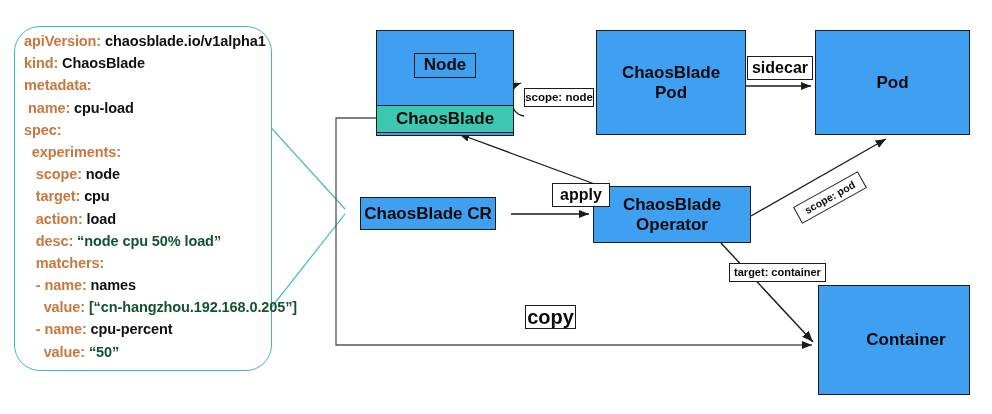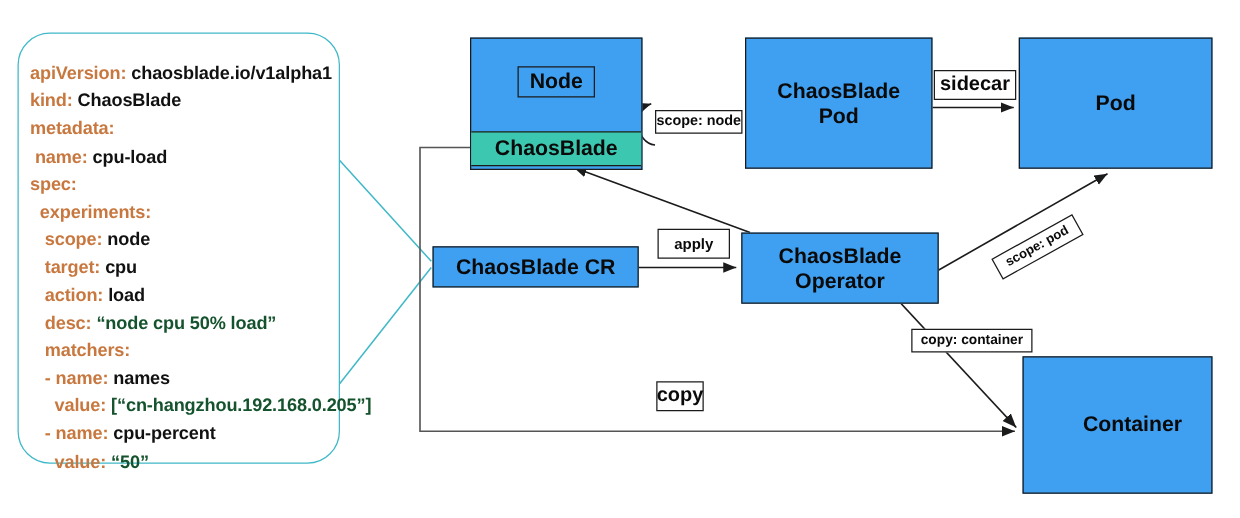--- a/index.html
+++ b/index.html
@@ -39,21 +39,20 @@
   .yaml {
     position: absolute;
     left: 24px;
     top: 30px;
     width: 330px;
     font-size: 14.5px;
     font-weight: bold;
     line-height: 22.2px;
     white-space: pre;
     letter-spacing: -0.1px;
-    margin-top: 18px;
   }
   .yaml .ln { display: block; height: 22.2px; }
   .k { color: #c8783f; }
   .v { color: #111111; }
   .s { color: #14532d; }
 
   
   .box {
     position: absolute;
     box-sizing: border-box;
@@ -84,48 +83,48 @@
   #chaosblade-inner {
     left: 377px; top: 105px; width: 136px; height: 28px;
     background: #3cc8b0;
     border-top: 1.4px solid #1b1b1b;
     border-bottom: 1.4px solid #1b1b1b;
     border-left: none; border-right: none;
     font-size: 17px;
   }
   #chaosblade-pod-box { left: 596px; top: 30px; width: 150px; height: 105px; }
   #pod-box           { left: 815px; top: 30px; width: 155px; height: 105px; }
-  #cr-box            { left: 346px; top: 197px; width: 165px; height: 33px; }
+  #cr-box            { left: 360px; top: 197px; width: 136px; height: 33px; }
   #operator-box      { left: 593px; top: 186px; width: 158px; height: 57px; }
   #container-box     { left: 818px; top: 285px; width: 152px; height: 110px; padding-left: 24px; }
 
   
   .elabel {
     position: absolute;
     box-sizing: border-box;
     background: #ffffff;
     border: 1.3px solid #1b1b1b;
     color: #0a0a0a;
     font-weight: bold;
     display: flex;
     align-items: center;
     justify-content: center;
     white-space: nowrap;
     line-height: 1;
   }
   #label-scope-node { left: 524px; top: 88px; width: 70px; height: 19px; font-size: 11.5px; }
   #label-sidecar    { left: 747px; top: 56px; width: 66px; height: 24px; font-size: 16px; text-align: right; }
-  #label-apply      { left: 526px; top: 183px; width: 58px; height: 24px; font-size: 12px; }
+  #label-apply      { left: 552px; top: 183px; width: 58px; height: 24px; font-size: 16px; }
   #label-scope-pod  {
     left: 793px; top: 188px; width: 74px; height: 19px; font-size: 10.5px;
     transform: rotate(-29deg);
     transform-origin: center center;
   }
   #label-scope-container { left: 729px; top: 263px; width: 97px; height: 19px; font-size: 11px; }
-  #label-copy       { left: 525px; top: 305px; width: 38px; height: 24px; font-size: 16px; text-align: center; }
+  #label-copy       { left: 525px; top: 305px; width: 51px; height: 24px; font-size: 20px; text-align: center; }
 </style>
 </head>
 <body>
 
 <div id="canvas">
 
   <svg id="edges" viewBox="0 0 992 414" xmlns="http://www.w3.org/2000/svg">
     <defs>
       <marker id="arrow" markerWidth="9" markerHeight="9" refX="8" refY="3.2" orient="auto" markerUnits="strokeWidth">
         <path d="M0,0 L8,3.2 L0,6.4 z" fill="#1b1b1b"></path>
@@ -199,16 +198,16 @@
   </div>
 
   <div class="box" id="container-box">
     <span>Container</span>
   </div>
 
   <div class="elabel" id="label-scope-node">scope: node</div>
   <div class="elabel" id="label-sidecar">sidecar</div>
   <div class="elabel" id="label-apply">apply</div>
   <div class="elabel" id="label-scope-pod">scope: pod</div>
-  <div class="elabel" id="label-scope-container">copy: container</div>
+  <div class="elabel" id="label-scope-container">target: container</div>
   <div class="elabel" id="label-copy">copy</div>
 
 </div>
 
 </body></html>

